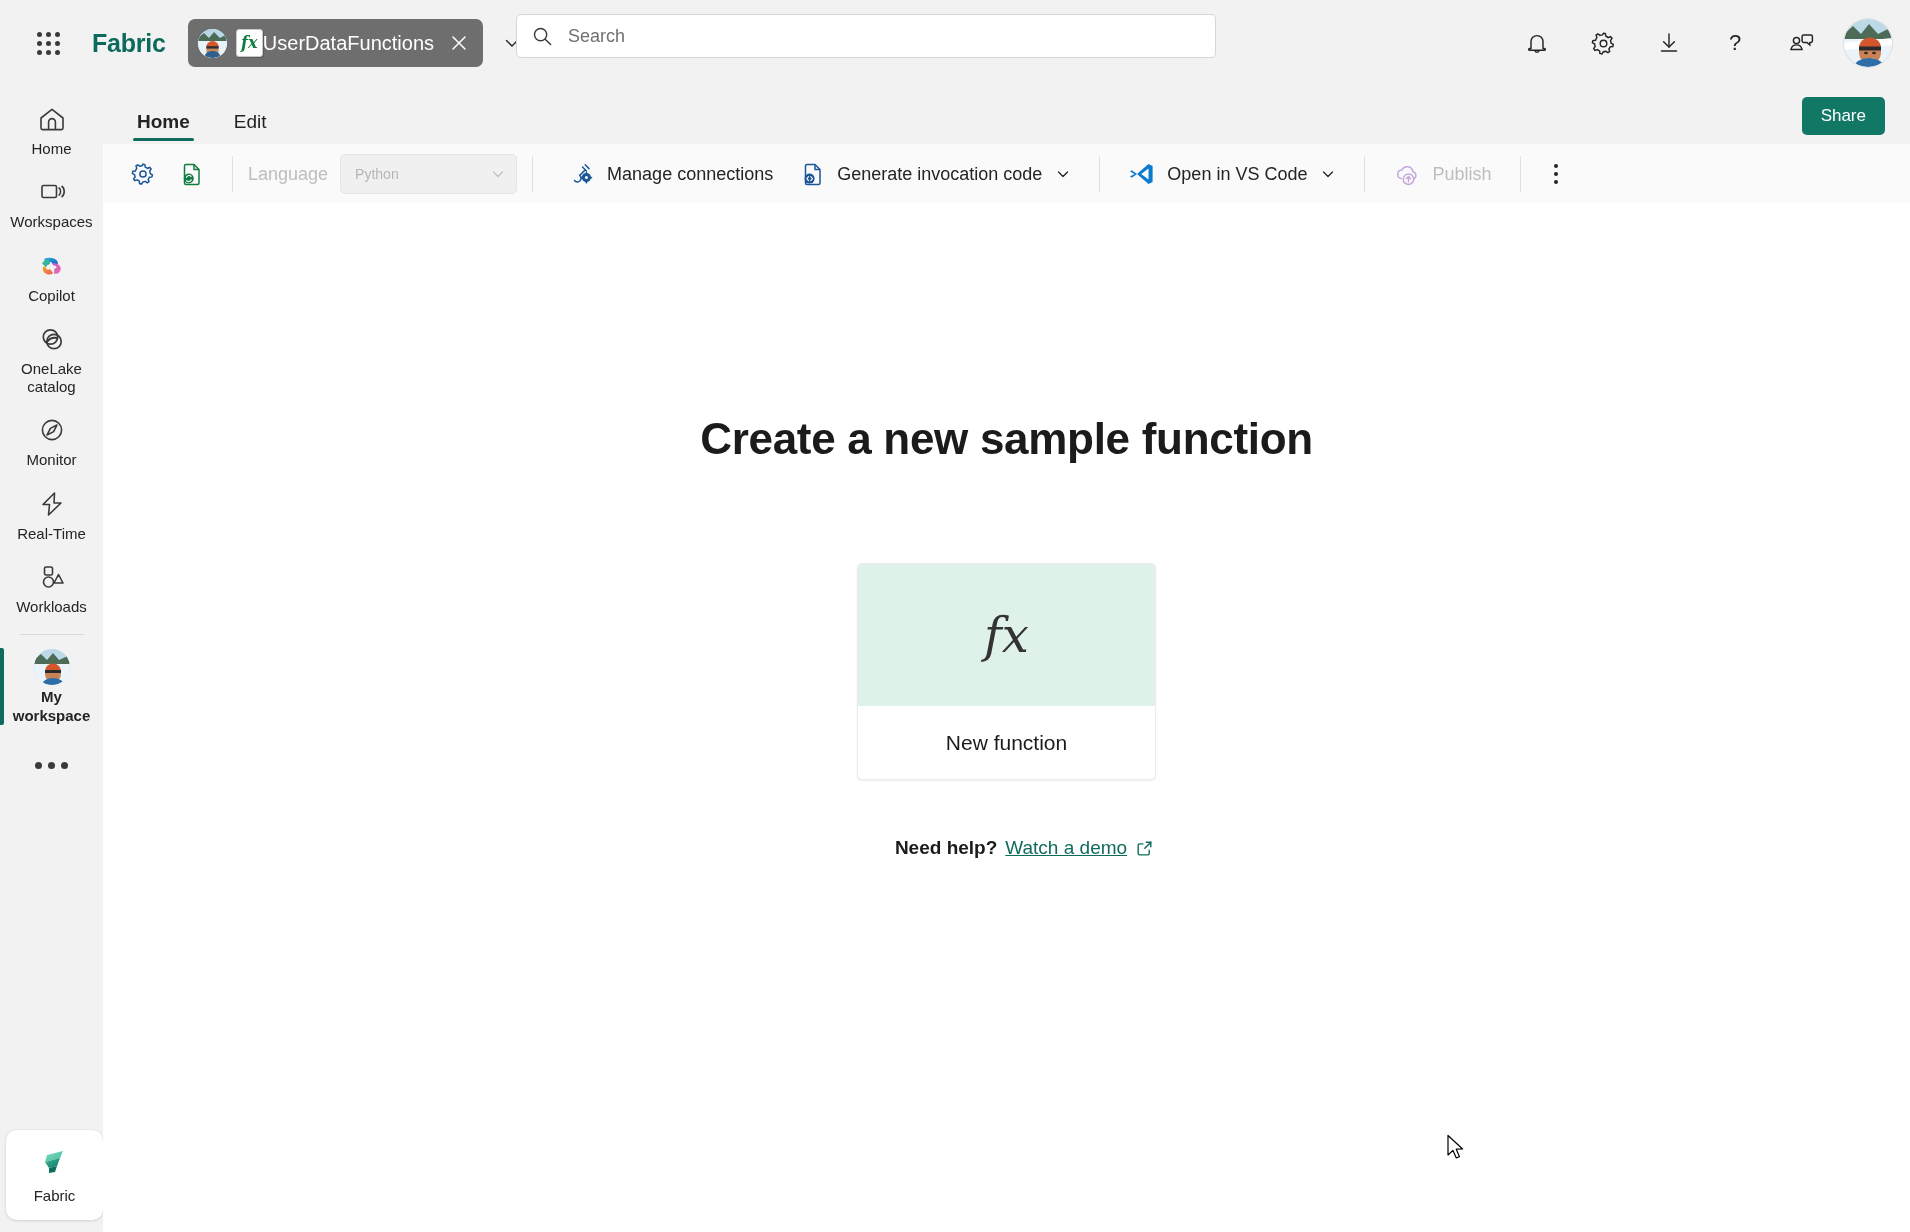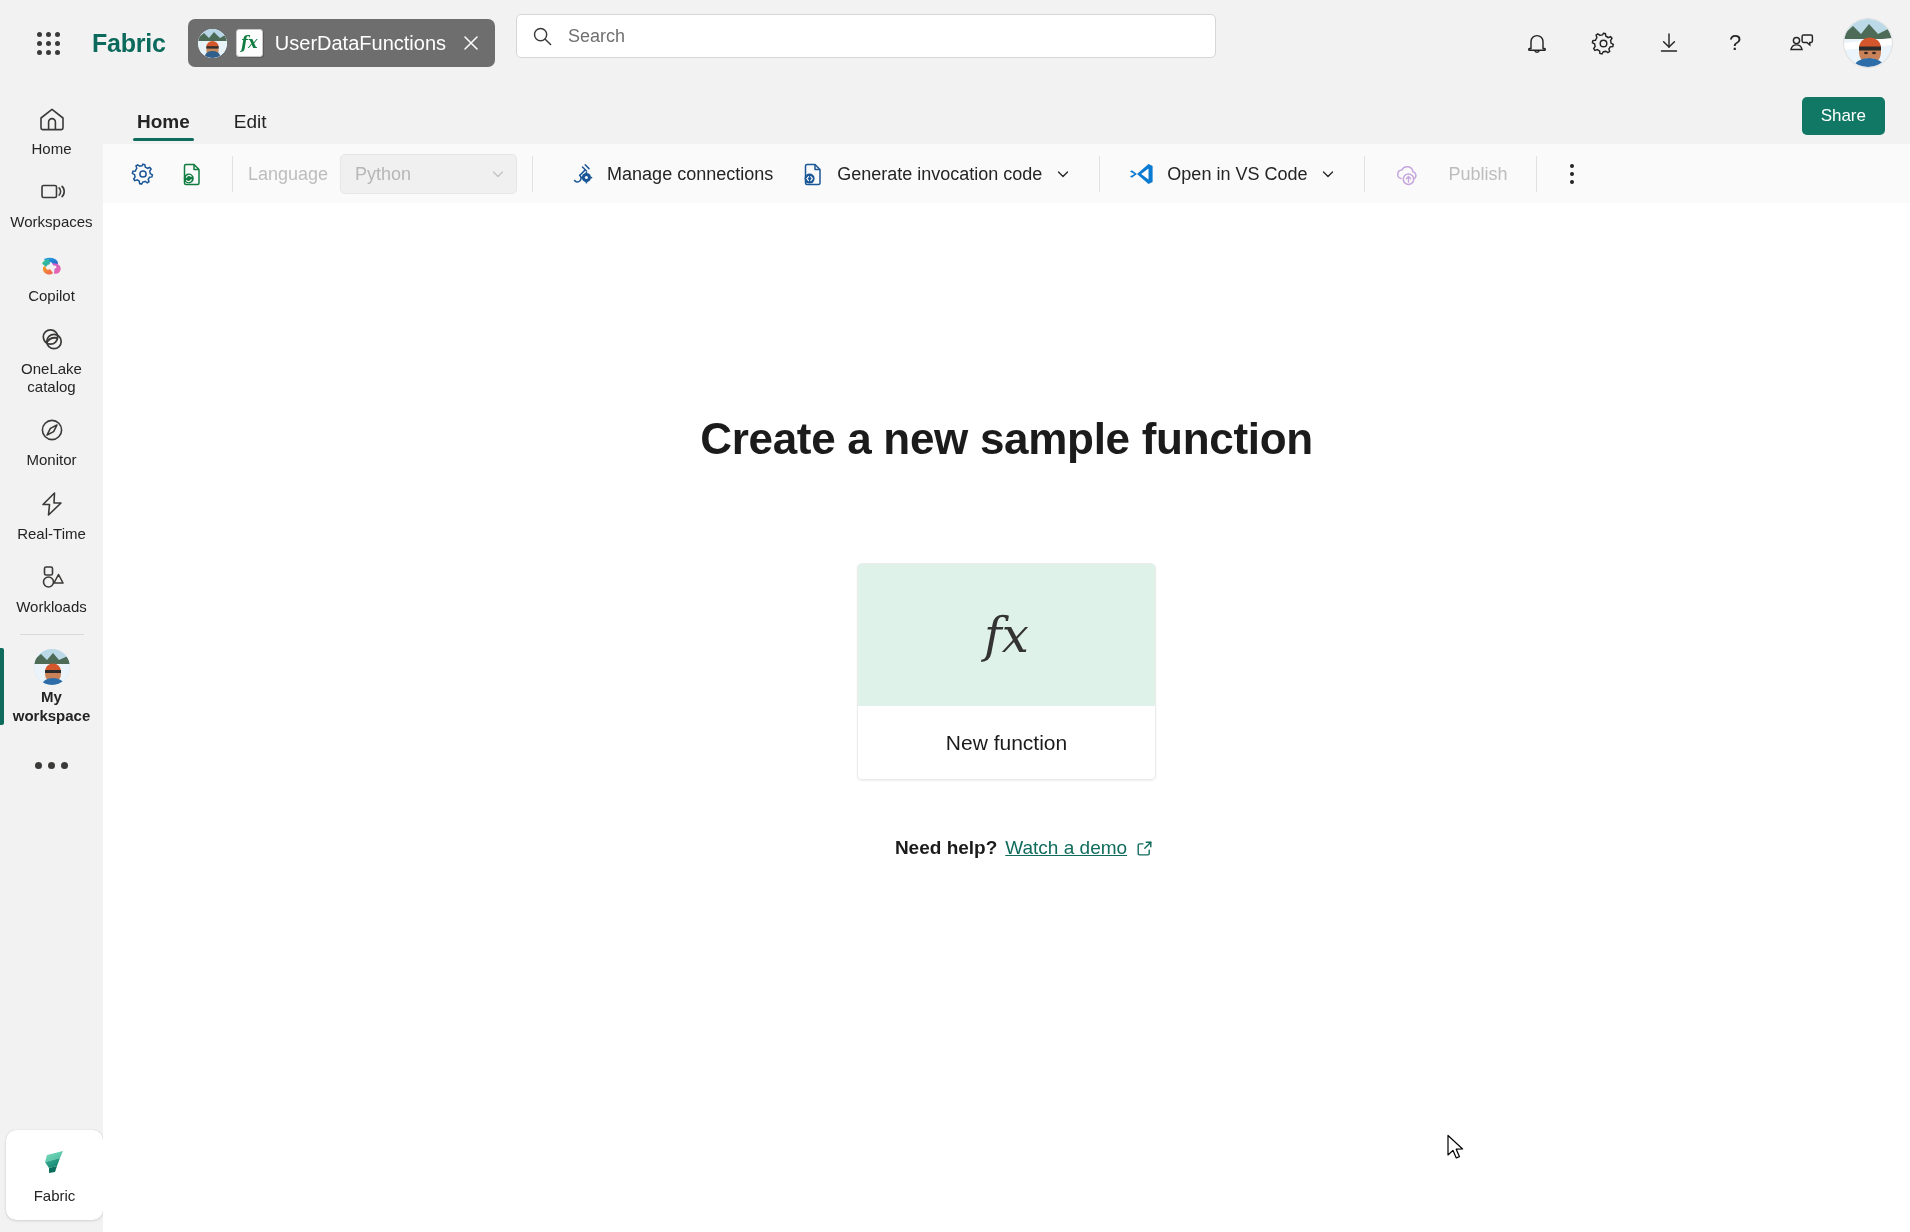--- a/index.html
+++ b/index.html
@@ -74,21 +74,20 @@
   }
   .pill-fx span {
     font-family: "DejaVu Serif", serif;
     font-style: italic;
     font-size: 16px;
     color: #107c41;
     font-weight: 600;
     line-height: 1;
   }
   .pill-title {
-    margin-left: 12px;
     color: #ffffff;
     font-size: 20px;
     font-weight: 400;
     white-space: nowrap;
   }
   .pill-close {
     margin-left: 13px;
     width: 24px; height: 24px;
     display: flex; align-items: center; justify-content: center;
     cursor: pointer;
@@ -299,37 +298,37 @@
     white-space: nowrap;
   }
   .rb-select {
     width: 177px; height: 40px;
     background: #f0f0f0;
     border: 1px solid #e6e6e6;
     border-radius: 5px;
     display: flex; align-items: center;
     padding: 0 10px 0 14px;
     color: #b6b6b6;
-    font-size: 18px;
+    font-size: 14px;
     cursor: default;
     justify-content: space-between;
   }
   .rb-btn {
     height: 44px;
     display: flex; align-items: center;
     padding: 0 13px;
     border-radius: 5px;
     cursor: pointer;
     white-space: nowrap;
     color: #242424;
     font-size: 18px;
   }
   .rb-btn .bico { margin-right: 12px; display: flex; align-items: center; }
   .rb-btn .bchev { margin-left: 13px; display: flex; align-items: center; }
-  .rb-btn.disabled { color: #bdbdbd; cursor: default; gap: 16px; }
+  .rb-btn.disabled { color: #bdbdbd; cursor: default; }
   .rb-more {
     width: 40px; height: 44px;
     display: flex; flex-direction: column;
     align-items: center; justify-content: center;
     gap: 4px;
     border-radius: 5px;
     cursor: pointer;
   }
   .rb-more i { width: 4px; height: 4px; border-radius: 50%; background: #242424; display:block; }
 

